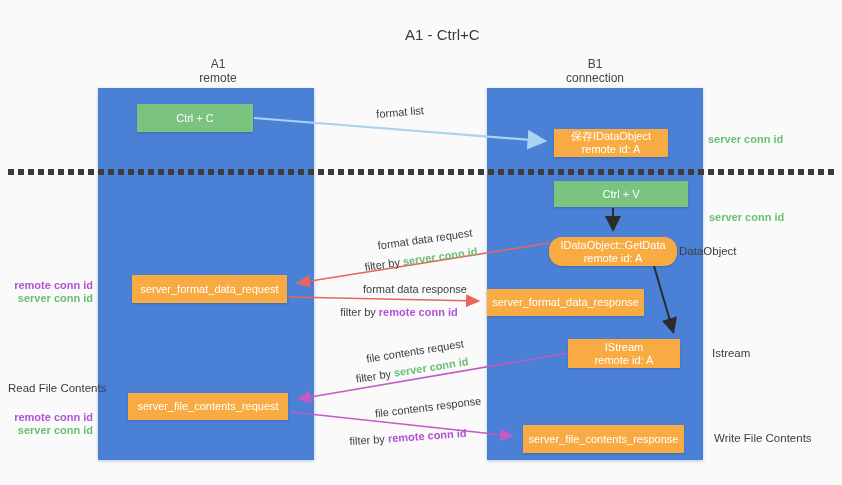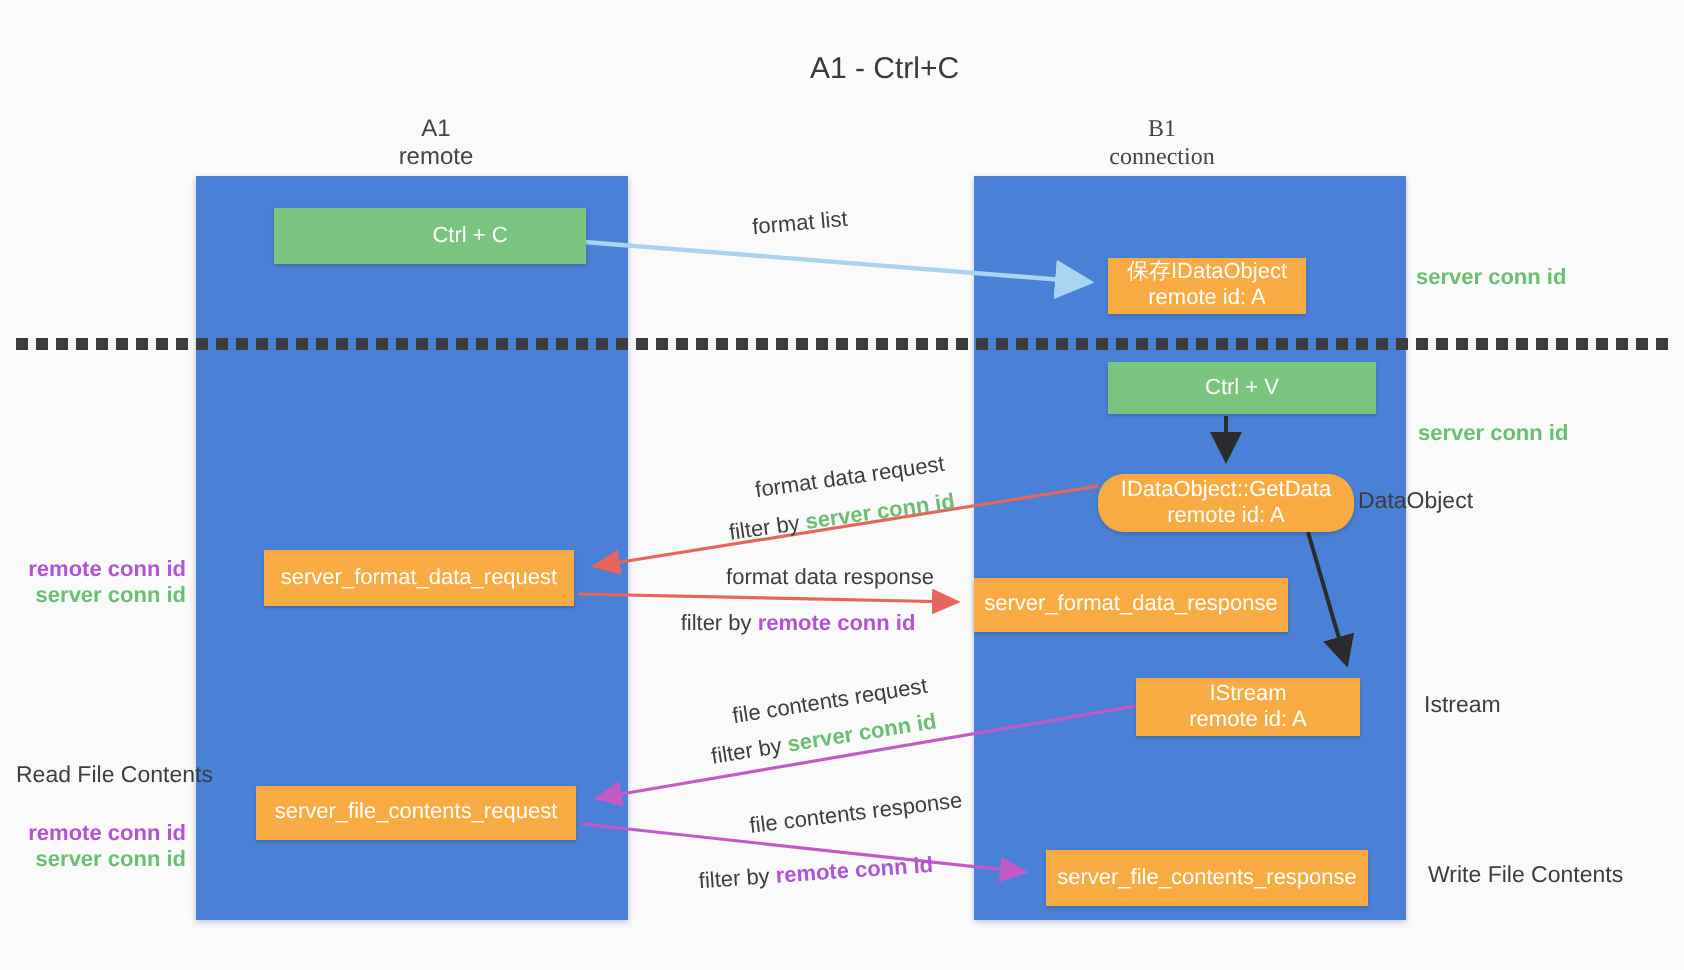--- a/index.html
+++ b/index.html
@@ -37,21 +37,21 @@
 <div class="canvas">
 
   <div class="title">
     <div>A1 - Ctrl+C</div>
   </div>
 
   <div class="lane-header" style="left:110px;">
     <div>A1</div>
     <div>remote</div>
   </div>
-  <div class="lane-header" style="left:473px;font-family:Liberation Serif, serif;">
+  <div class="lane-header" style="left:487px;">
     <div>B1</div>
     <div>connection</div>
   </div>
 
   <div class="lane lane-left"></div>
   <div class="lane lane-right"></div>
 
   <div class="divider"></div>
 
   <svg class="arrow-layer" viewBox="0 0 842 485">
@@ -71,24 +71,24 @@
     </defs>
     <path d="M254,118 L544,141" stroke="#a9d3ee" stroke-width="2.2" fill="none" marker-end="url(#m-blue)"></path>
     <path d="M613,208 L613,229" stroke="#2b2b2b" stroke-width="2" fill="none" marker-end="url(#m-black)"></path>
     <path d="M549,243 L298,283" stroke="#e8655c" stroke-width="1.6" fill="none" marker-end="url(#m-red)"></path>
     <path d="M289,297 L478,301" stroke="#e8655c" stroke-width="1.6" fill="none" marker-end="url(#m-red)"></path>
     <path d="M654,266 L673,331" stroke="#2b2b2b" stroke-width="2" fill="none" marker-end="url(#m-black)"></path>
     <path d="M568,353 L299,399" stroke="#c35ac6" stroke-width="1.6" fill="none" marker-end="url(#m-magenta)"></path>
     <path d="M291,412 L512,436" stroke="#c35ac6" stroke-width="1.6" fill="none" marker-end="url(#m-magenta)"></path>
   </svg>
 
-  <div class="node green" style="left:137px;top:104px;width:116px;height:28px;padding-left:40px;">
+  <div class="node green" style="left:137px;top:104px;width:116px;height:28px;">
     <div>Ctrl + C</div>
   </div>
-  <div class="node orange" style="left:554px;top:129px;width:99px;height:28px;">
+  <div class="node orange" style="left:554px;top:129px;width:114px;height:28px;">
     <div>保存IDataObject</div>
     <div>remote id: A</div>
   </div>
   <div class="node green" style="left:554px;top:181px;width:134px;height:26px;">
     <div>Ctrl + V</div>
   </div>
   <div class="node orange" style="left:549px;top:237px;width:128px;height:29px;border-radius:13px;">
     <div>IDataObject::GetData</div>
     <div>remote id: A</div>
   </div>

